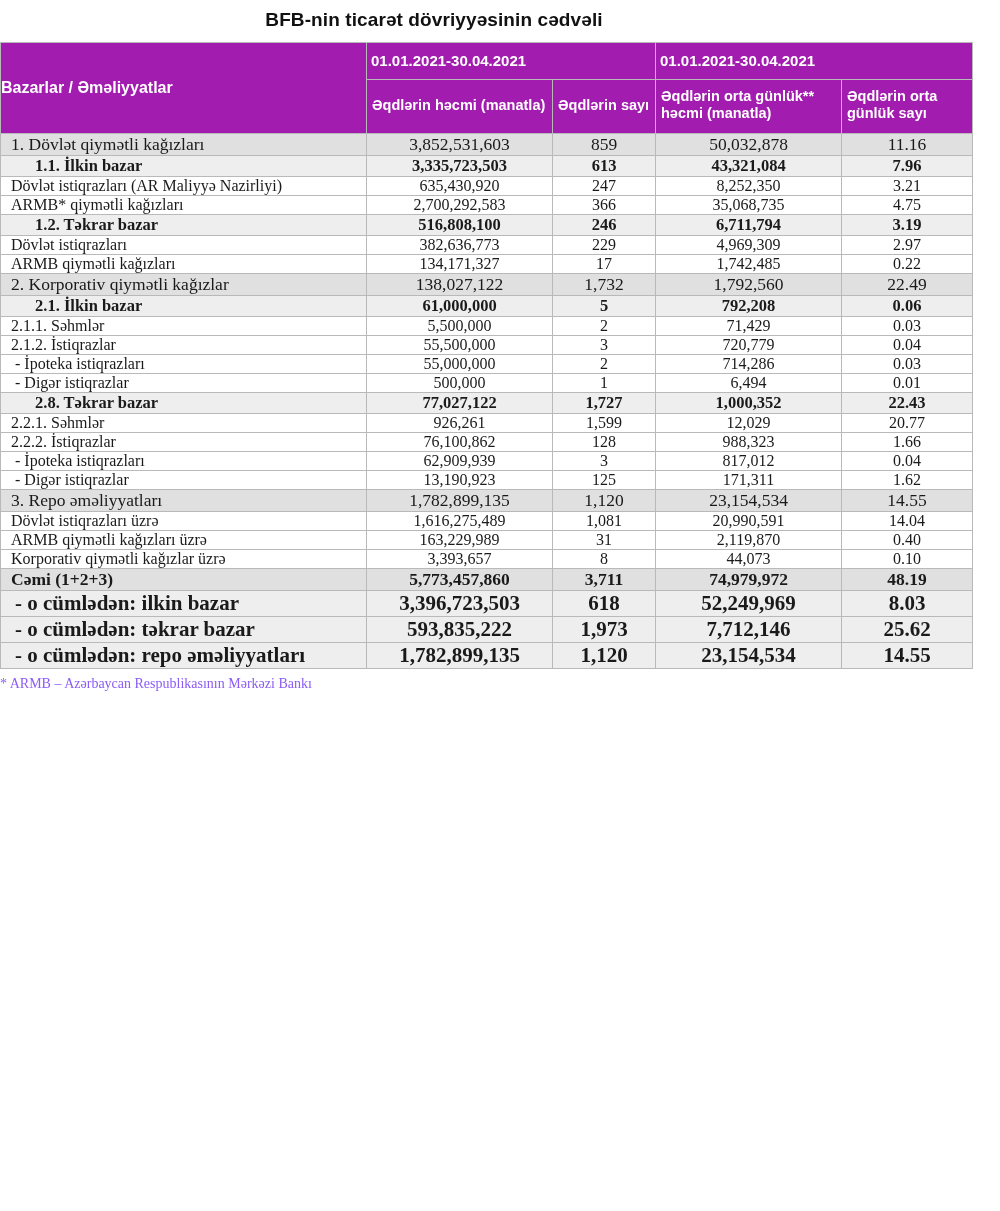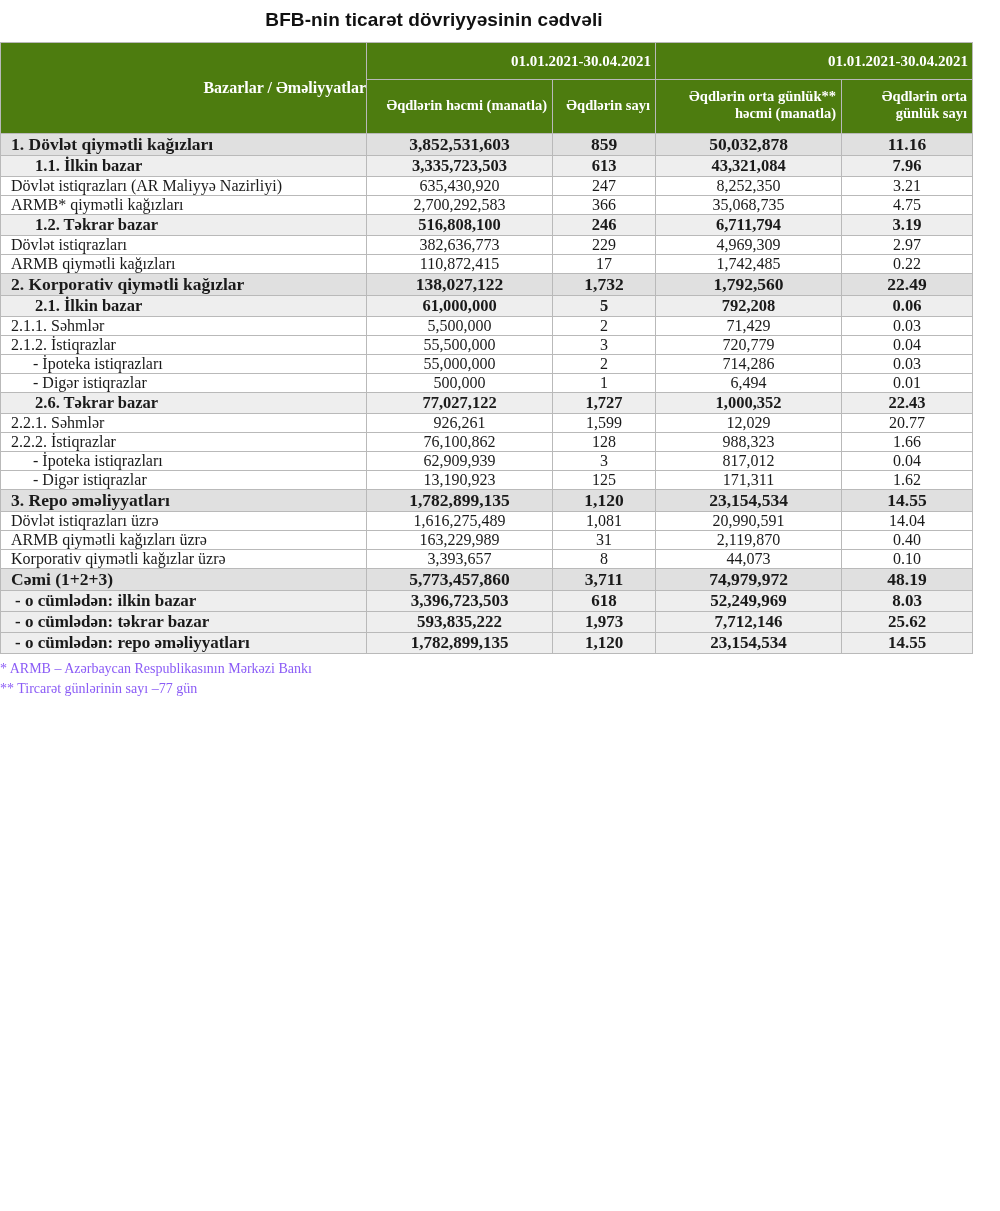--- a/index.html
+++ b/index.html
@@ -36,25 +36,25 @@
     margin: 0 auto;
     table-layout: fixed;
   }
   table.trade-table td, table.trade-table th {
     border: 1px solid #b9b9b9;
     padding: 0;
     vertical-align: middle;
   }
   
   thead th {
-    background: #4d7c0f;
+    background: #a21caf;
     color: #ffffff;
-    font-family: Liberation Serif, serif;
-    font-weight: bold;
-    text-align: right;
+    font-family: Liberation Sans, sans-serif;
+    font-weight: bold;
+    text-align: left;
     border: 1px solid #c00418;
     font-size: 15px;
     line-height: 1.2;
     padding: 6px 6px;
   }
   thead th.markets {
     font-size: 16px;
   }
   thead th.period {
     font-size: 15px;
@@ -70,21 +70,21 @@
     padding: 7px 8px 7px 10px;
     font-size: 16px;
   }
   td.num {
     text-align: center;
     font-size: 16px;
     padding: 7px 6px;
   }
   tr.level0 td {
     background: #e0e0e0;
-    font-weight: bold;
+    font-weight: normal;
     font-size: 17.5px;
   }
   tr.level0 td.label {
     padding-left: 10px;
   }
   tr.level1 td {
     background: #eeeeee;
     font-weight: bold;
     font-size: 16.5px;
     margin-top: 24px;
@@ -94,32 +94,32 @@
   }
   tr.level2 td {
     background: #ffffff;
     font-weight: normal;
   }
   tr.level2 td.label {
     padding-left: 10px;
     margin-left: 10px;
   }
   tr.level3 td.label {
-    padding-left: 32px;
+    padding-left: 14px;
   }
   tr.total td {
     background: #e0e0e0;
     font-weight: bold;
     font-size: 17.5px;
   }
   tr.total td.label { padding-left: 10px; }
   tr.subtotal td {
     background: #eeeeee;
     font-weight: bold;
-    font-size: 17px;
+    font-size: 21px;
   }
   tr.subtotal td.label { padding-left: 14px; }
 
   .footnotes {
     width: 972px;
     margin: 5px auto 0 auto;
     font-family: "Liberation Serif", serif;
     font-size: 14px;
     line-height: 1.45;
     color: #8b5cf6;
@@ -197,21 +197,21 @@
         </tr>
         <tr class="level2">
           <td class="label">Dövlət istiqrazları</td>
           <td class="num">382,636,773</td>
           <td class="num">229</td>
           <td class="num">4,969,309</td>
           <td class="num">2.97</td>
         </tr>
         <tr class="level2">
           <td class="label">ARMB qiymətli kağızları</td>
-          <td class="num">110,872,415</td>
+          <td class="num">134,171,327</td>
           <td class="num">17</td>
           <td class="num">1,742,485</td>
           <td class="num">0.22</td>
         </tr>
         <tr class="level0">
           <td class="label">2. Korporativ qiymətli kağızlar</td>
           <td class="num">138,027,122</td>
           <td class="num">1,732</td>
           <td class="num">1,792,560</td>
           <td class="num">22.49</td>
@@ -245,21 +245,21 @@
           <td class="num">0.03</td>
         </tr>
         <tr class="level3">
           <td class="label"> -  Digər istiqrazlar</td>
           <td class="num">500,000</td>
           <td class="num">1</td>
           <td class="num">6,494</td>
           <td class="num">0.01</td>
         </tr>
         <tr class="level1">
-          <td class="label">2.6. Təkrar bazar</td>
+          <td class="label">2.8. Təkrar bazar</td>
           <td class="num">77,027,122</td>
           <td class="num">1,727</td>
           <td class="num">1,000,352</td>
           <td class="num">22.43</td>
         </tr>
         <tr class="level2">
           <td class="label">2.2.1. Səhmlər</td>
           <td class="num">926,261</td>
           <td class="num">1,599</td>
           <td class="num">12,029</td>
@@ -340,16 +340,15 @@
           <td class="num">1,782,899,135</td>
           <td class="num">1,120</td>
           <td class="num">23,154,534</td>
           <td class="num">14.55</td>
         </tr>
       </tbody>
   </table>
 
   <div class="footnotes">
     <div>* ARMB – Azərbaycan Respublikasının Mərkəzi Bankı</div>
-    <div>** Tircarət günlərinin sayı –77 gün</div>
   </div>
 
 </div>
 
 </body></html>

